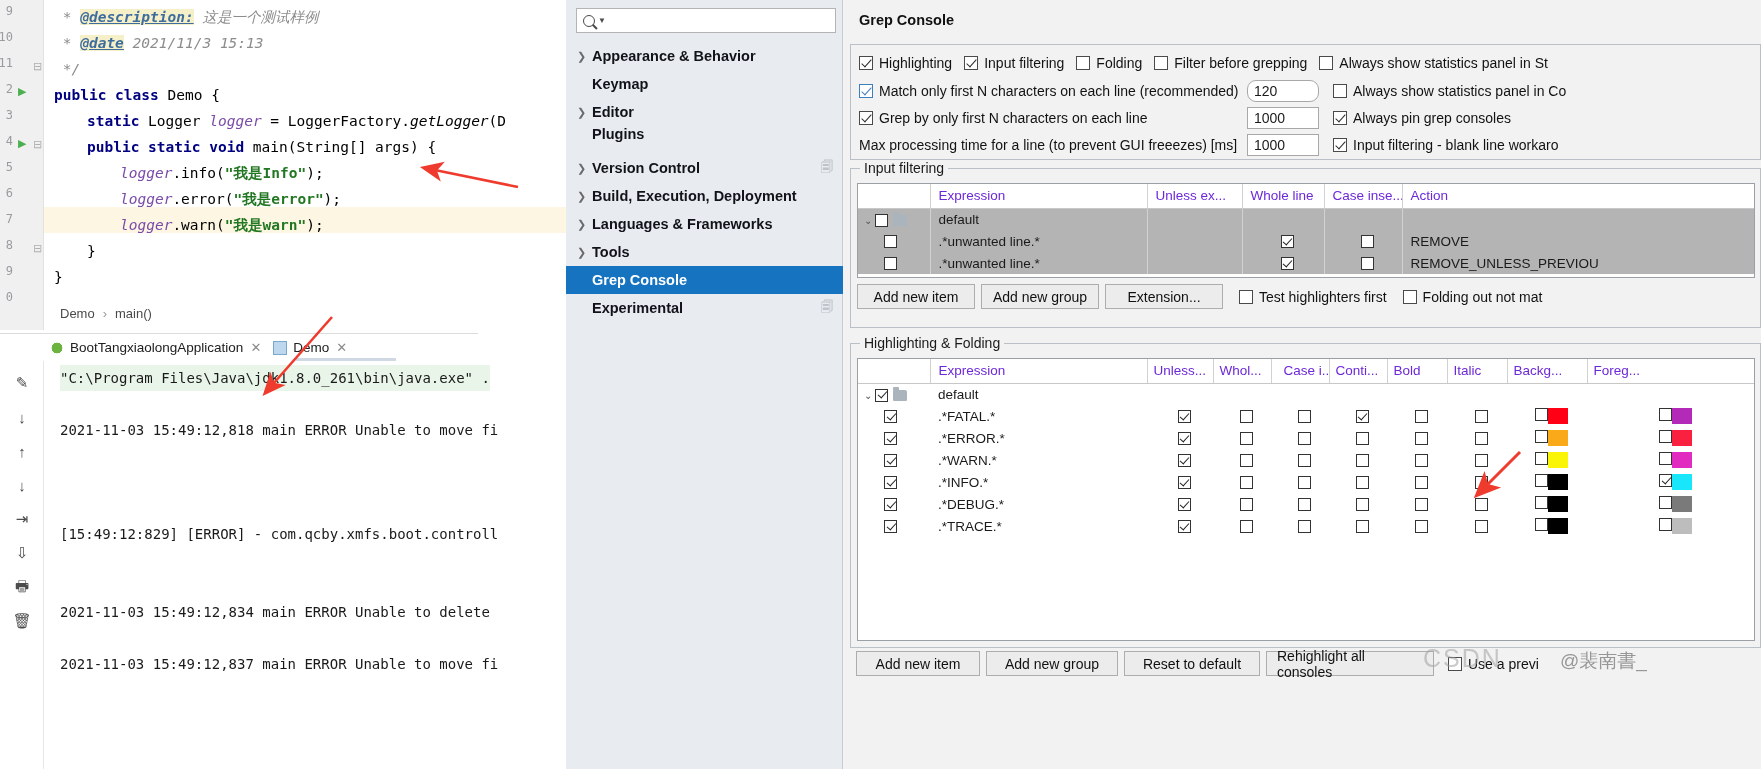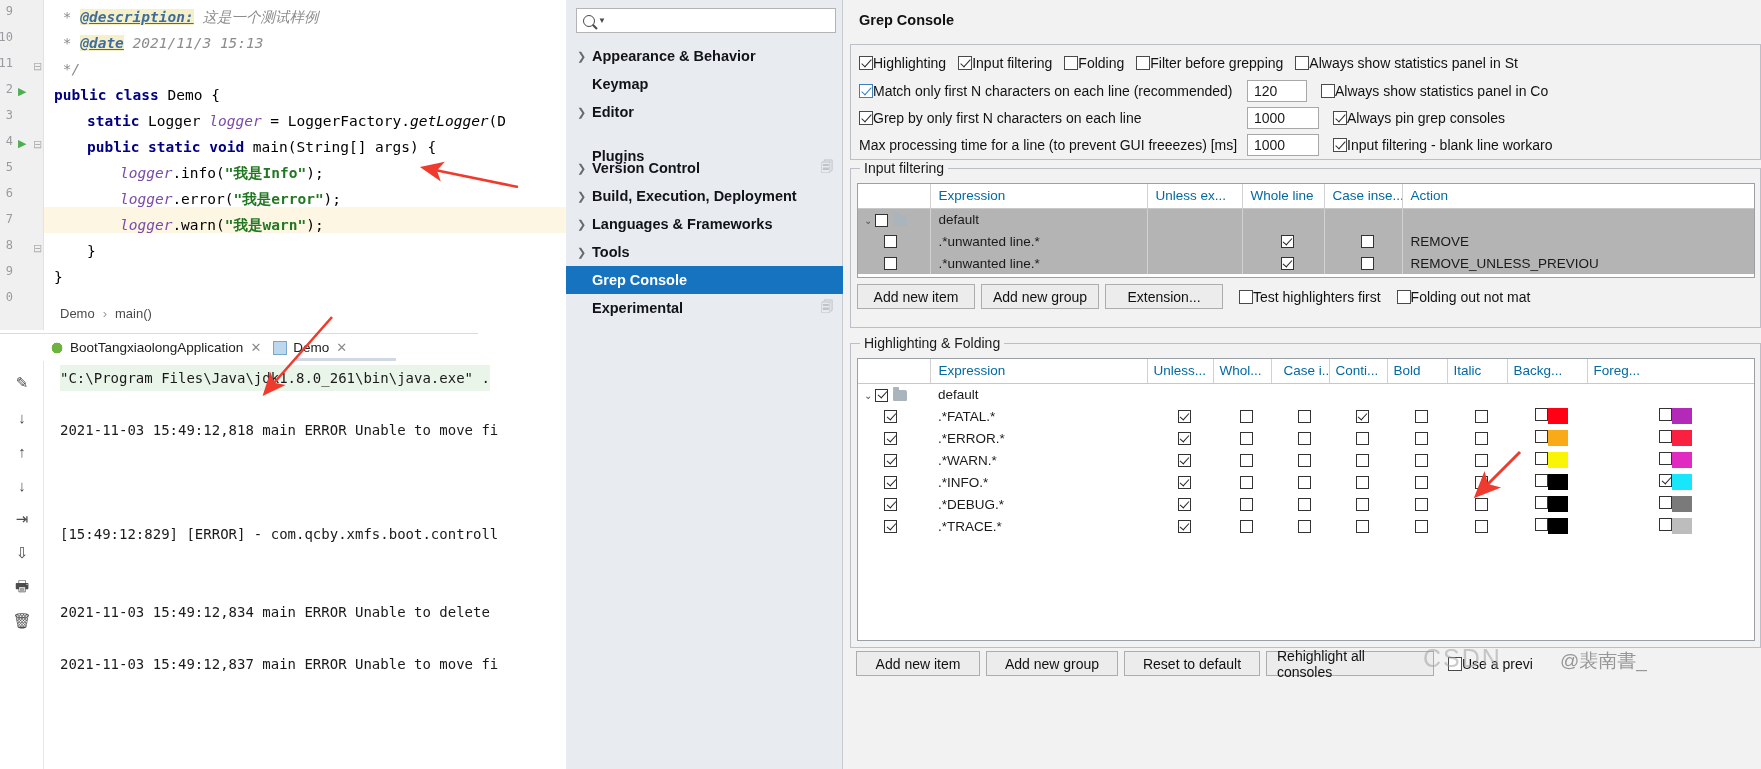--- a/index.html
+++ b/index.html
@@ -68,29 +68,29 @@
   #dlg-right { position:absolute; left:277px; top:0; width:918px; height:769px; background:#f2f2f2; }
   #dlg-title { position:absolute; left:16px; top:12px; font-size:14.5px; font-weight:bold; color:#111; }
 
   
   #opts { position:absolute; left:7px; top:44px; width:911px; height:116px; background:#f2f2f2; border:1px solid #b9c0c8; }
   .orow { position:absolute; left:0; height:28px; display:flex; align-items:center; }
   .cb { width:14px; height:14px; border:1px solid #4a4a4a; background:#ffffff; display:inline-block; position:relative; flex:none; }
   .cb.on:after { content:""; position:absolute; left:4px; top:0px; width:4px; height:9px; border:solid #2d2d2d; border-width:0 1.7px 1.7px 0; transform:rotate(42deg); }
   .cb.onblue { border-color:#3d7ebd; }
   .cb.onblue:after { border-color:#3d7ebd; }
-  .olabel { margin-left:0; font-size:14px; color:#121212; white-space:nowrap; }
+  .olabel { margin-left:6px; font-size:14px; color:#121212; white-space:nowrap; }
   .numfield { height:22px; border:1px solid #a8a8a8; background:#ffffff; font-size:14px; color:#1a1a1a; display:flex; align-items:center; padding-left:6px; }
 
   
   .groupbox { position:absolute; border:1px solid #b9c0c8; background:#f2f2f2; }
   .group-title { position:absolute; top:-9px; left:9px; background:#f2f2f2; padding:0 4px; font-size:14px; color:#1a1a1a; }
 
   table.gtable { border-collapse:collapse; table-layout:fixed; background:#ffffff; font-size:13.5px; }
-  table.gtable th { background:#ffffff; border-right:1px solid #d2d2d2; border-bottom:1px solid #c8c8c8; font-weight:normal; text-align:left; padding:3px 0 3px 8px; color:#0369a1; font-size:13.5px; height:24px; white-space:nowrap; overflow:hidden; }
+  table.gtable th { background:#ffffff; border-right:1px solid #d2d2d2; border-bottom:1px solid #c8c8c8; font-weight:normal; text-align:left; padding:3px 0 3px 8px; color:#6d28d9; font-size:13.5px; height:24px; white-space:nowrap; overflow:hidden; }
   table.gtable td { border-right:1px solid #d2d2d2; height:22px; padding:0 0 0 8px; color:#1a1a1a; white-space:nowrap; overflow:hidden; }
   tr.sel-row td { background:#b4b4b4; }
   tr.norm-row td { background:#ffffff; }
   td.ctr { text-align:center; padding:0; }
   .tcb { width:13px; height:13px; border:1.5px solid #333; background:#fff; display:inline-block; position:relative; vertical-align:middle; }
   .tcb.on:after { content:""; position:absolute; left:3.5px; top:-0.5px; width:4px; height:8px; border:solid #222; border-width:0 1.6px 1.6px 0; transform:rotate(42deg); }
   .swatch { display:inline-flex; vertical-align:middle; }
   .swatch .sbox { width:13px; height:13px; border:1.5px solid #333; background:#fff; position:relative; }
   .swatch .sbox.on:after { content:""; position:absolute; left:3.5px; top:-0.5px; width:4px; height:8px; border:solid #222; border-width:0 1.6px 1.6px 0; transform:rotate(42deg); }
   .swatch .scol { width:20px; height:16px; }
@@ -197,21 +197,21 @@
           <span class="arrow">❯</span>
           <span>Appearance &amp; Behavior</span>
         </div>
         <div class="tree-item" style="top: 70px;">
           <span>Keymap</span>
         </div>
         <div class="tree-item" style="top: 98px;">
           <span class="arrow">❯</span>
           <span>Editor</span>
         </div>
-        <div class="tree-item" style="top: 142px; text-align: center;">
+        <div class="tree-item" style="top: 120px; text-align: center;">
           <span>Plugins</span>
         </div>
         <div class="tree-item" style="top: 154px;">
           <span class="arrow">❯</span>
           <span>Version Control</span>
           <span class="copy-ic">🗐</span>
         </div>
         <div class="tree-item" style="top: 182px;">
           <span class="arrow">❯</span>
           <span>Build, Execution, Deployment</span>
@@ -259,21 +259,21 @@
             <span class="cb"></span>
             <span class="olabel">Always show statistics panel in St</span>
           </div>
         </div>
       <div class="orow" id="opt-row2" style="left:8px; top:32px;">
           <div style="display: flex; align-items: center;">
             <span class="cb on onblue"></span>
             <span class="olabel">Match only first N characters on each line (recommended)</span>
           </div>
           <div style="position: absolute; left: 388px; display: flex; align-items: center;">
-            <div class="numfield" style="width: 60px;">120</div>
+            <div class="numfield" style="width: 72px; border-radius: 9px;">120</div>
             <div style="display: flex; align-items: center; margin-left: 14px;">
               <span class="cb"></span>
               <span class="olabel">Always show statistics panel in Co</span>
             </div>
           </div>
         </div>
       <div class="orow" id="opt-row3" style="left:8px; top:59px;">
           <div style="display: flex; align-items: center;">
             <span class="cb on"></span>
             <span class="olabel">Grep by only first N characters on each line</span>

